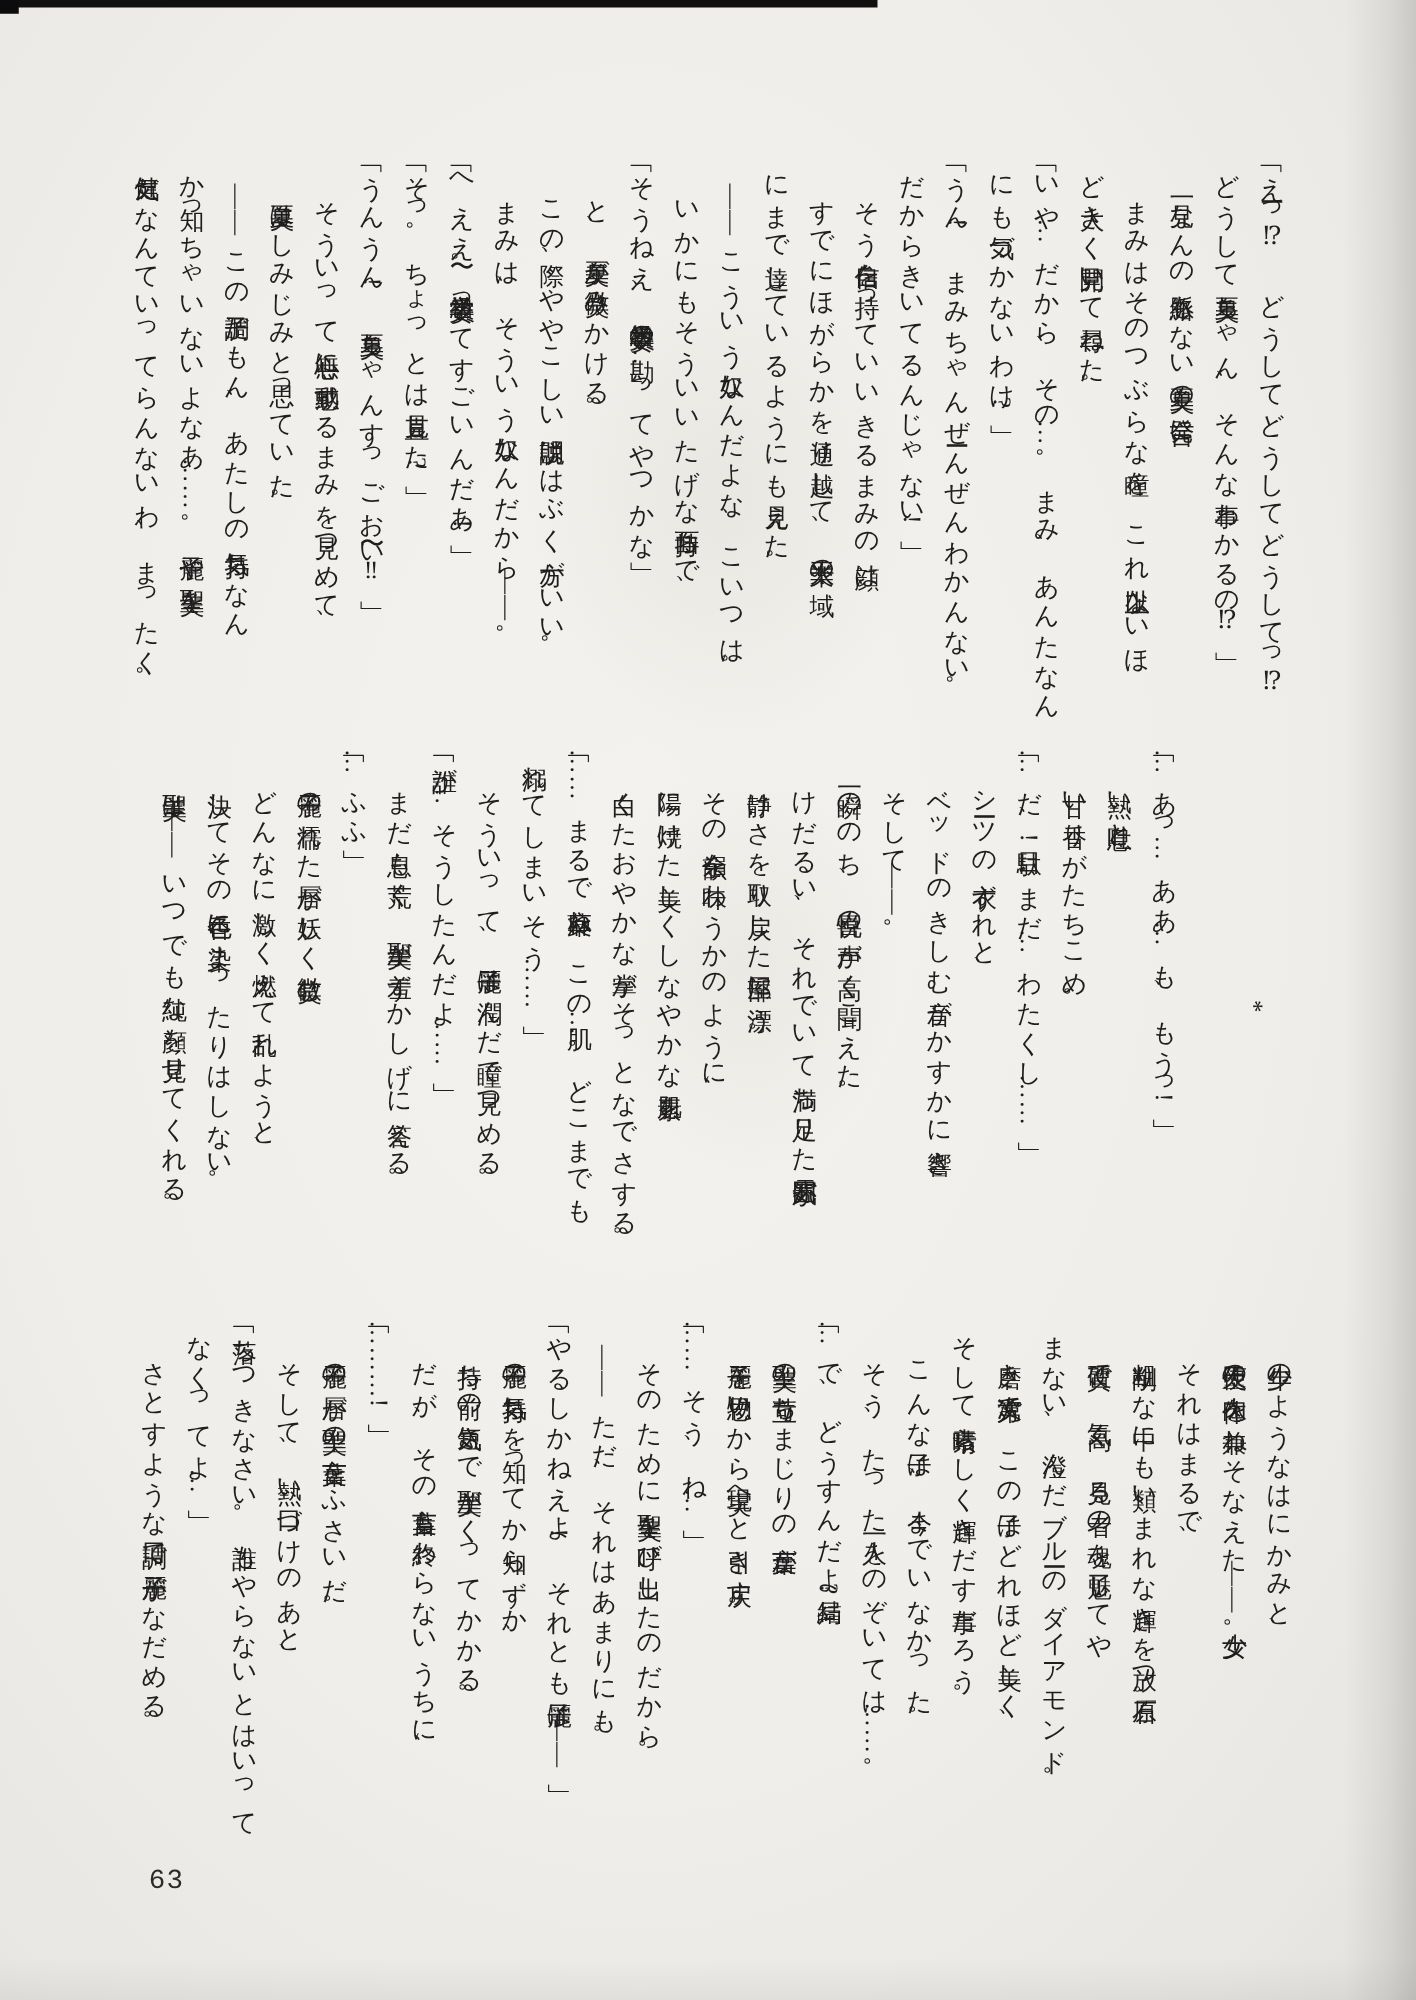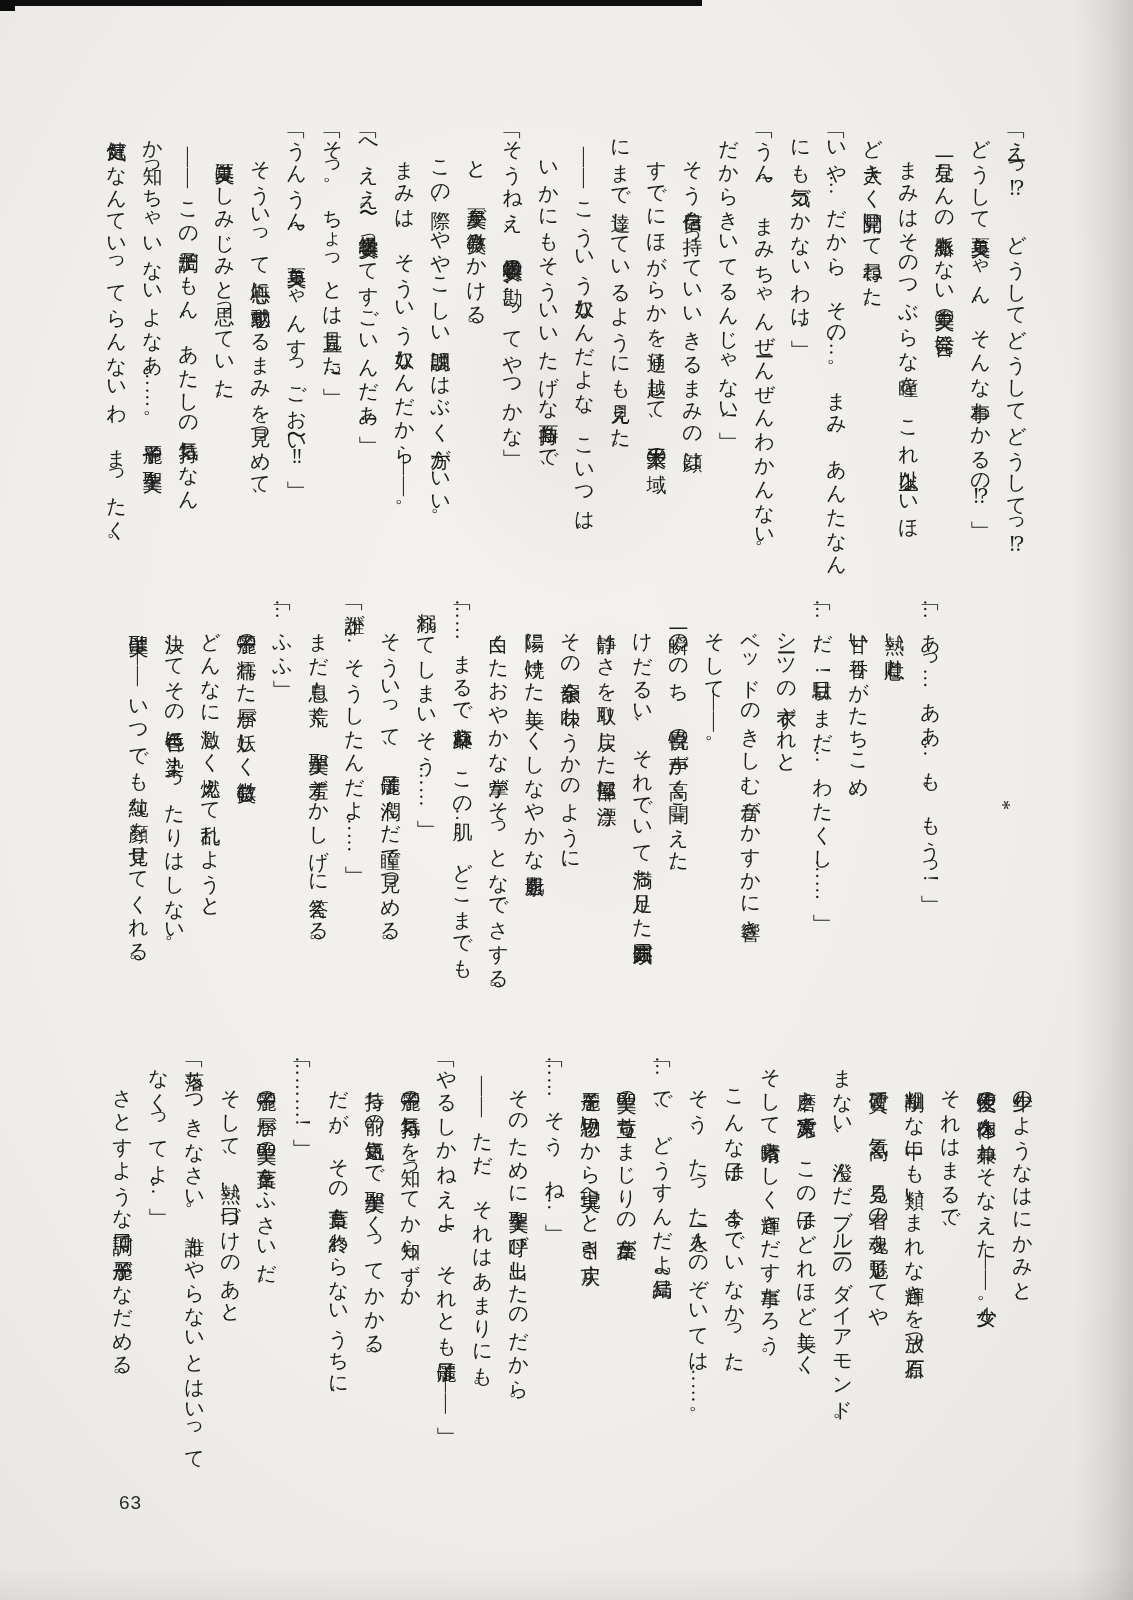--- a/index.html
+++ b/index.html
@@ -57,22 +57,22 @@
     margin-left:36px;          
     text-indent:202px;         
     letter-spacing:0;
   }
   .block-top{top:126px;right:98px;}
   .block-middle{top:598px;right:112px;}
   .block-bottom{top:1055px;right:92px;}
 
   .page-number{
     position:absolute;left:119px;top:1492px;
-    font-size:19px;color:#2b2b2b;
-    font-family:Liberation Sans, sans-serif;
+    font-size:22px;color:#2b2b2b;
+    font-family:Liberation Mono, monospace;
     letter-spacing:1px;
   }
 </style>
 </head>
 <body>
 
 <div class="page">
   <div class="ghost g1"></div>
   <div class="ghost g2"></div>
 

